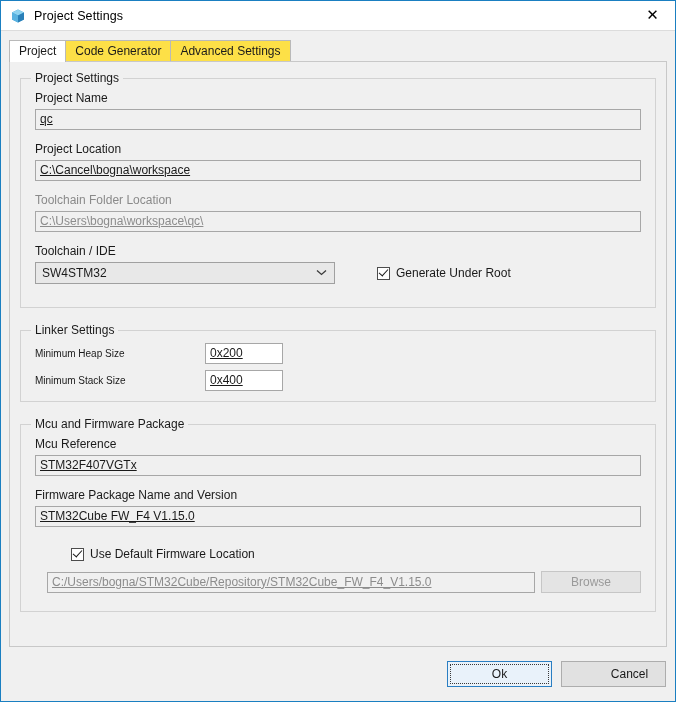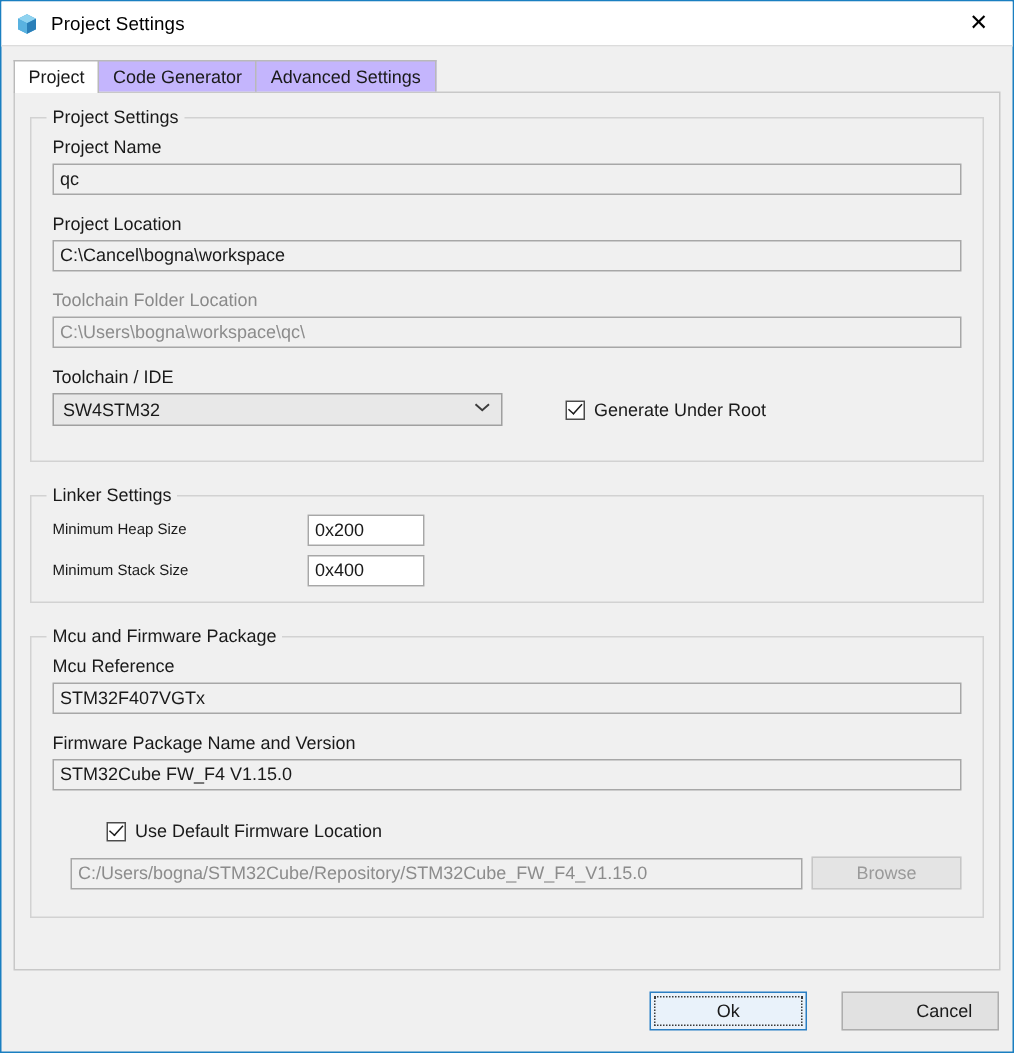--- a/index.html
+++ b/index.html
@@ -77,21 +77,21 @@
     flex: none;
     text-align: right;
   }
   .tab {
     height: 21px;
     line-height: 21px;
     padding: 0 9px;
     font-size: 12px;
     border: 1px solid #b9b9b9;
     border-bottom: none;
-    background: #c4b5fd;
+    background: #fde047;
     color: #1a1a1a;
     margin-right: -1px;
     box-sizing: border-box;
   }
   .tab.active {
     background: #ffffff;
     border-color: #b9b9b9;
     position: relative;
     z-index: 3;
     margin-bottom: -1px;
@@ -143,20 +143,21 @@
     height: 21px;
     line-height: 19px;
     border: 1px solid #a7a7a7;
     background: #f0f0f0;
     color: #1a1a1a;
     font-size: 12px;
     padding: 0 4px;
     font-family: "Liberation Sans", sans-serif;
     white-space: nowrap;
     overflow: hidden;
+    text-decoration: underline;
   }
   .textbox.white { background: #ffffff; }
   .textbox.disabled { color: #8c8c8c; }
 
   .row-gap { height: 12px; }
 
   
   .combo-row {
     display: flex;
     align-items: center;
@@ -264,21 +265,21 @@
     display: flex;
     align-items: center;
     justify-content: center;
     background: #e1e1e1;
     border: 1px solid #adadad;
     color: #1a1a1a;
   }
   .btn.primary {
     background: #e9f2fa;
     border: 1px solid #2a7ec2;
-    left: 432px;
+    left: 446px;
     top: 14px;
   }
   .btn.primary .inner {
     position: absolute;
     left: 2px; top: 2px; right: 2px; bottom: 2px;
     border: 1px dotted #3a3a3a;
   }
   .btn.secondary {
     left: 560px;
     top: 14px;

